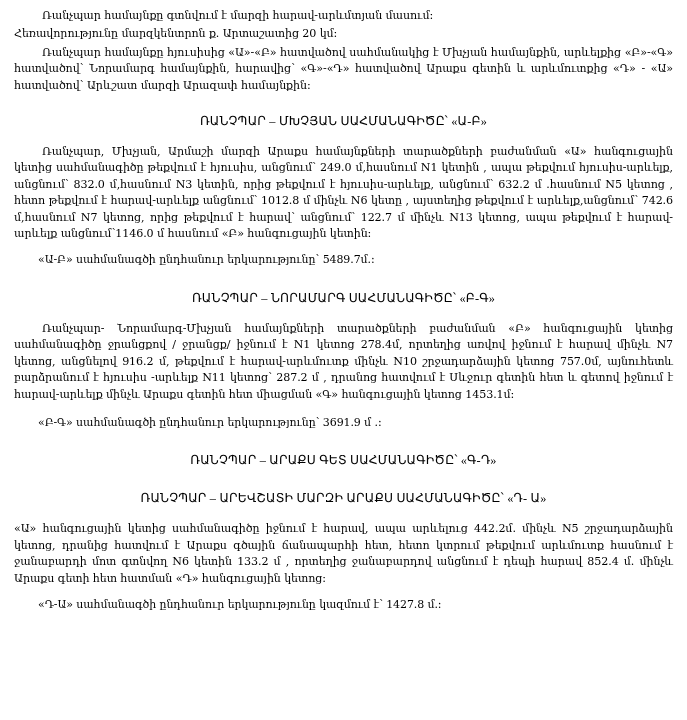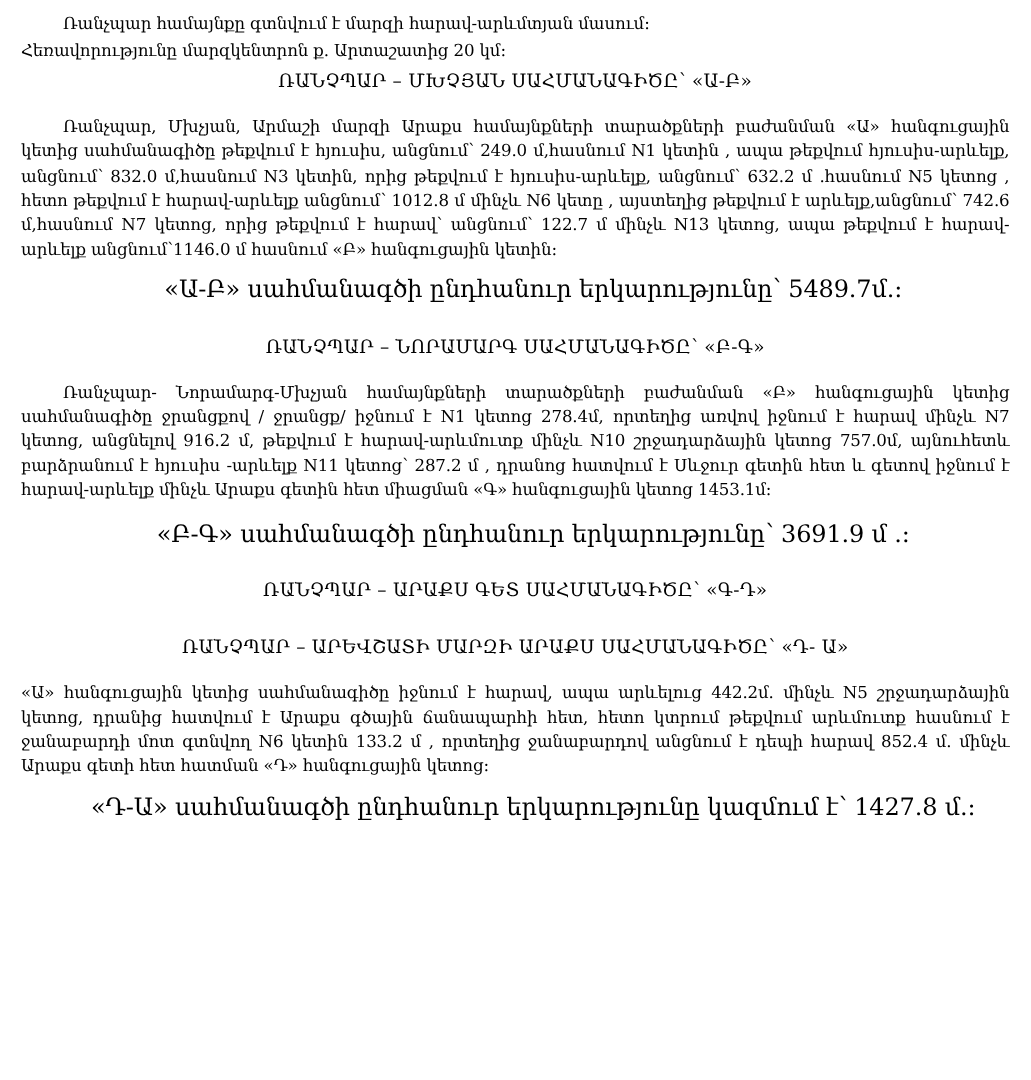--- a/index.html
+++ b/index.html
@@ -40,42 +40,43 @@
   p.gap-lg { margin-bottom: 18px; }
 
   h2.heading {
     margin: 0;
     font-size: 12.3px;
     line-height: 18px;
     text-align: center;
     font-weight: normal;
     letter-spacing: 0.2px;
   }
-  h2.heading.gap-after { margin-bottom: 14px; }
+  h2.heading.gap-after { margin-bottom: 14px; font-family: Liberation Serif, serif; }
   h2.heading.gap-before { margin-top: 20px; text-align: center; }
 
   p.quote {
     margin: 0;
-    font-size: 16px;
+    font-size: 11px;
     line-height: 16.4px;
-    text-align: center;
+    text-align: left;
     text-indent: 24px;
     letter-spacing: -0.1px;
   }
   p.quote.gap-after { margin-bottom: 16px; }
   p.quote.gap-before { margin-top: 12px; }
 </style>
 </head>
 <body>
 
 <div class="page">
   <div class="doc-body">
 
     <p class="para indent gap-sm">Ռանչպար համայնքը գտնվում է մարզի հարավ-արևմտյան մասում:</p>
     <p class="para gap-sm">Հեռավորությունը մարզկենտրոն ք. Արտաշատից 20 կմ:</p>
+    <p class="para indent gap-lg">Ռանչպար համայնքը հյուսիսից «Ա»-«Բ» հատվածով սահմանակից է Մխչյան    համայնքին, արևելքից «Բ»-«Գ» հատվածով՝ Նորամարգ համայնքին, հարավից՝ «Գ»-«Դ» հատվածով Արաքս գետին և արևմուտքից «Դ» - «Ա» հատվածով՝ Արևշատ մարզի Արազափ համայնքին:</p>
 
     <h2 class="heading gap-after">ՌԱՆՉՊԱՐ – ՄԽՉՅԱՆ ՍԱՀՄԱՆԱԳԻԾԸ՝ «Ա-Բ»</h2>
     <p class="para indent gap-md">Ռանչպար,   Մխչյան, Արմաշի մարզի Արաքս համայնքների տարածքների բաժանման «Ա» հանգուցային կետից սահմանագիծը թեքվում է հյուսիս, անցնում՝ 249.0 մ,հասնում N1 կետին , ապա թեքվում   հյուսիս-արևելք, անցնում՝ 832.0 մ,հասնում N3 կետին, որից թեքվում է հյուսիս-արևելք, անցնում՝ 632.2 մ .հասնում N5 կետոց , հետո թեքվում է հարավ-արևելք  անցնում՝ 1012.8 մ մինչև N6 կետը , այստեղից թեքվում է արևելք,անցնում՝ 742.6 մ,հասնում    N7 կետոց, որից թեքվում է հարավ՝ անցնում՝ 122.7 մ մինչև N13 կետոց, ապա թեքվում է հարավ-արևելք անցնում՝1146.0 մ հասնում «Բ» հանգուցային կետին:</p>
     <p class="quote gap-after">«Ա-Բ» սահմանագծի ընդհանուր երկարությունը՝ 5489.7մ.:</p>
 
     <h2 class="heading gap-after gap-before">ՌԱՆՉՊԱՐ – ՆՈՐԱՄԱՐԳ  ՍԱՀՄԱՆԱԳԻԾԸ՝ «Բ-Գ»</h2>
     <p class="para indent gap-md">Ռանչպար- Նորամարգ-Մխչյան համայնքների տարածքների բաժանման    «Բ» հանգուցային կետից սահմանագիծը ջրանցքով / ջրանցք/  իջնում է N1 կետոց 278.4մ, որտեղից առվով իջնում է հարավ մինչև N7 կետոց, անցնելով 916.2 մ, թեքվում է հարավ-արևմուտք մինչև N10 շրջադարձային կետոց 757.0մ, այնուհետև բարձրանում է հյուսիս -արևելք N11 կետոց՝ 287.2 մ , դրանոց հատվում է Սևջուր գետին հետ և   գետով իջնում է   հարավ-արևելք մինչև Արաքս գետին հետ միացման «Գ» հանգուցային կետոց 1453.1մ:</p>
     <p class="quote gap-after gap-before">«Բ-Գ» սահմանագծի ընդհանուր երկարությունը՝ 3691.9 մ .:</p>
 
     <h2 class="heading gap-after gap-before">ՌԱՆՉՊԱՐ – ԱՐԱՔՍ ԳԵՏ  ՍԱՀՄԱՆԱԳԻԾԸ՝ «Գ-Դ»</h2>

